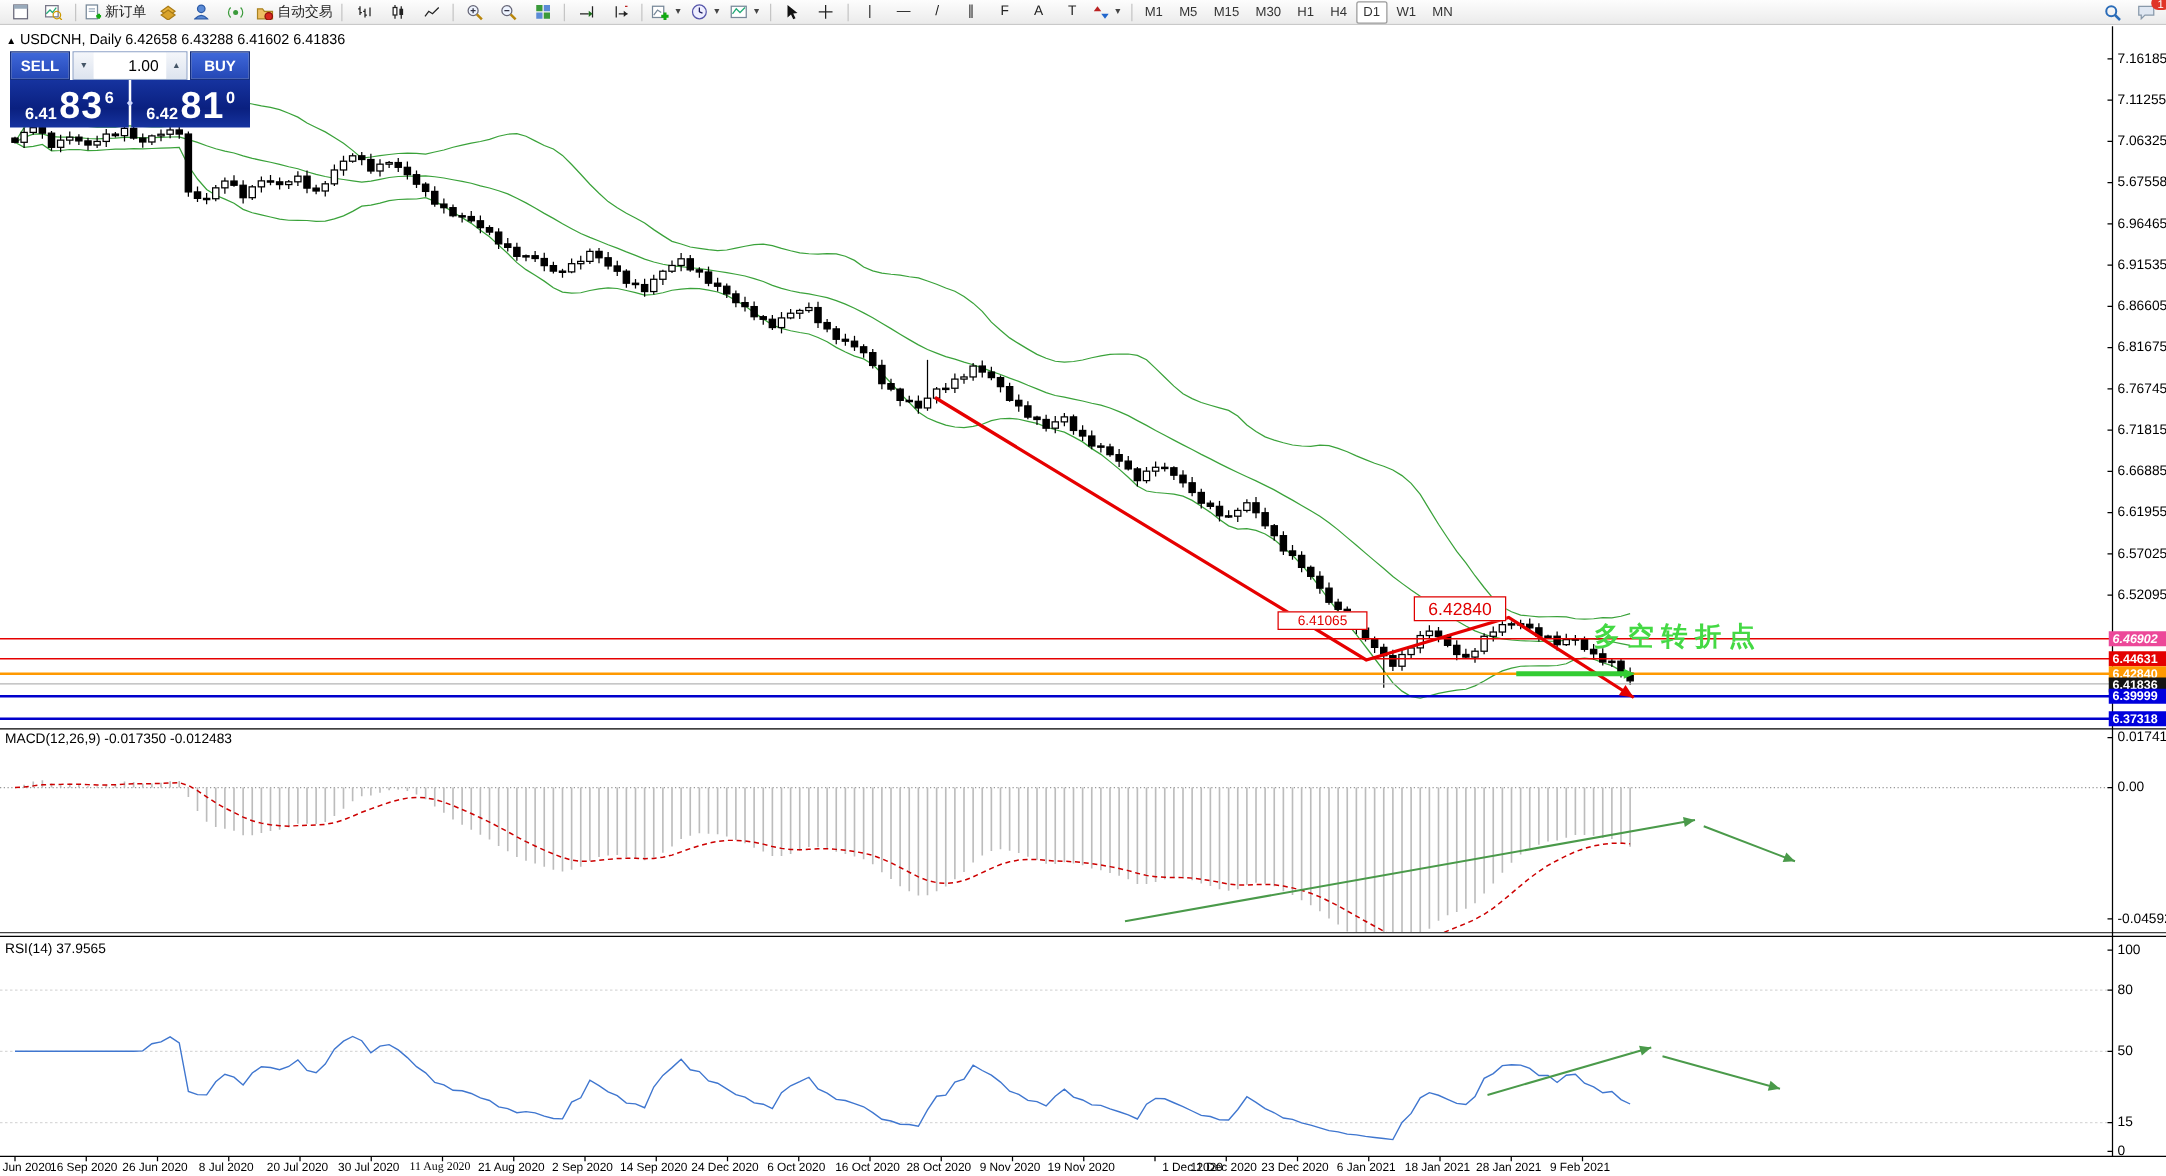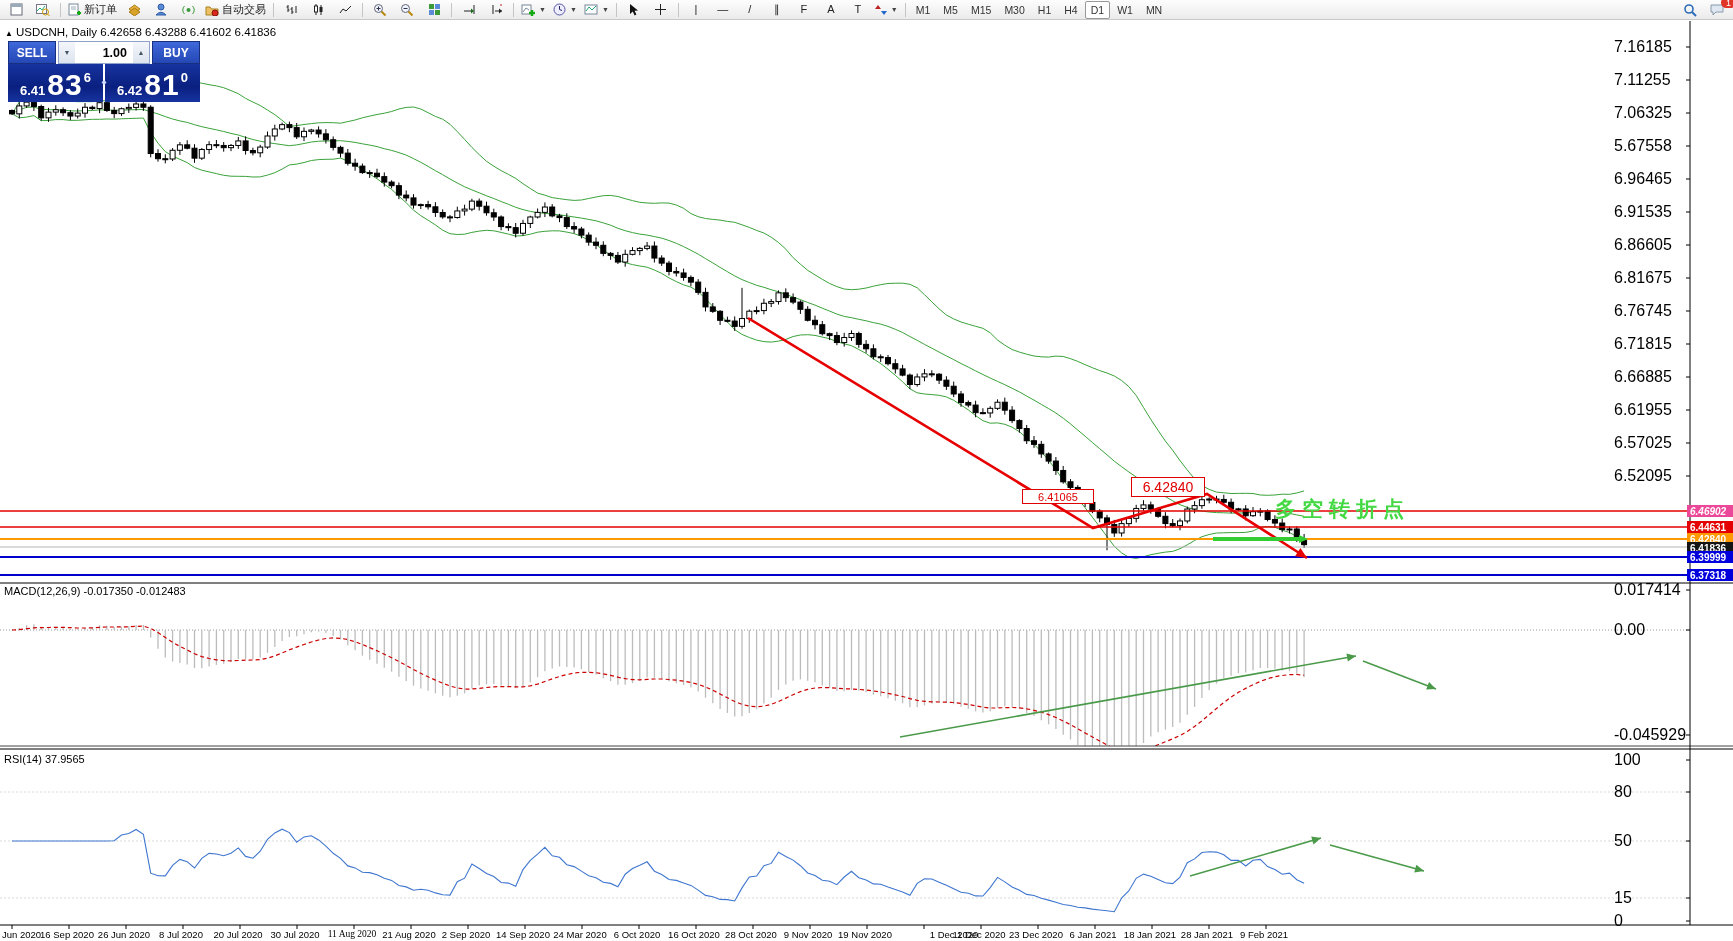--- a/index.html
+++ b/index.html
@@ -17,38 +17,38 @@
   .glyph{font-size:11px;line-height:11px}
   .caret{font-size:7px;color:#444;margin-left:1px}
   .spacer{flex:1}
   .chat-wrap{position:relative}
   .chat-badge{position:absolute;top:-4px;right:-6px;background:#e03428;color:#fff;border-radius:7px;
               font-size:9px;min-width:11px;height:11px;display:flex;align-items:center;justify-content:center;padding:0 2px}
   
   #overlay{position:absolute;inset:0;z-index:10;pointer-events:none}
   .chart-title{position:absolute;left:5px;top:26px;font-size:11.5px;color:#000;white-space:nowrap}
   .chart-title .tri{font-size:8px;margin-right:3px}
-  .pl{position:absolute;left:1614px;transform:translateY(-50%);font-size:16px;color:#000;white-space:nowrap}
+  .pl{position:absolute;left:1694px;transform:translateY(-50%);font-size:11px;color:#000;white-space:nowrap}
   .pb{position:absolute;left:1687px;width:46px;height:12px;transform:translateY(-50%);
       color:#fff;font-size:10px;font-weight:bold;display:flex;align-items:center;padding-left:3px;box-sizing:border-box}
   .dt{position:absolute;top:929px;transform:translateX(-50%);font-size:9.5px;color:#000;white-space:nowrap}
   .ind-label{position:absolute;left:4px;font-size:11px;color:#000;white-space:nowrap}
   .co{position:absolute;border:1px solid #e00000;color:#e00000;background:#fff;
       display:flex;align-items:center;justify-content:center;white-space:nowrap;box-sizing:border-box}
   .turning{position:absolute;font-size:21px;font-weight:bold;color:#44d944;letter-spacing:6px;white-space:nowrap}
   
   .trade{position:absolute;left:8px;top:41px;width:192px;z-index:20;font-weight:bold}
   .row1{display:flex;height:23px}
   .btn-sell,.btn-buy{flex:0 0 48px;background:linear-gradient(#3f68da,#2447b5);color:#fff;font-size:12px;
       display:flex;align-items:center;justify-content:center;border:1px solid #16307f;box-sizing:border-box}
   .spin{flex:1;display:flex;background:#fff;border:1px solid #8fa3c8;box-sizing:border-box;margin:0 2px}
   .spin-btn{width:16px;background:linear-gradient(#f4f6fa,#dde4ef);border:none;color:#456;font-size:7px;
             display:flex;align-items:center;justify-content:center}
   .spin input{flex:1;width:50px;border:none;outline:none;text-align:right;padding-right:6px;
-              font-size:12.5px;font-weight:bold;font-family:"Liberation Sans",sans-serif}
+              font-size:12.5px;font-weight:normal;font-family:"Liberation Sans",sans-serif}
   .row2{display:flex;height:38px;position:relative}
   .price-box{flex:1;background:linear-gradient(#16339f,#0a2080 60%,#16339f);color:#fff;
              display:flex;align-items:flex-end;justify-content:center;padding-bottom:4px}
   .price-box.left{margin-right:1px}
   .price-box.right{margin-left:1px}
   .p-small{font-size:13px;margin-right:2px;line-height:15px}
   .p-big{font-size:30px;line-height:27px;letter-spacing:1px}
   .p-sup{font-size:13px;margin-left:1px;position:relative;top:-13px}
   .mid-diamond{position:absolute;left:50%;top:14px;transform:translateX(-50%);color:#cfd8ff;font-size:6px}
 </style>
@@ -944,21 +944,21 @@
         <div class="dt" style="left: 2px; transform: none;">Jun 2020</div>
         <div class="dt" style="left: 67px;">16 Sep 2020</div>
         <div class="dt" style="left: 124px;">26 Jun 2020</div>
         <div class="dt" style="left: 181px;">8 Jul 2020</div>
         <div class="dt" style="left: 238px;">20 Jul 2020</div>
         <div class="dt" style="left: 295px;">30 Jul 2020</div>
         <div class="dt" style="left: 352px; font-family: Liberation Serif, serif;">11 Aug 2020</div>
         <div class="dt" style="left: 409px;">21 Aug 2020</div>
         <div class="dt" style="left: 466px;">2 Sep 2020</div>
         <div class="dt" style="left: 523px;">14 Sep 2020</div>
-        <div class="dt" style="left: 580px;">24 Mar 2020</div>
+        <div class="dt" style="left: 580px;">24 Dec 2020</div>
         <div class="dt" style="left: 637px;">6 Oct 2020</div>
         <div class="dt" style="left: 694px;">16 Oct 2020</div>
         <div class="dt" style="left: 751px;">28 Oct 2020</div>
         <div class="dt" style="left: 808px;">9 Nov 2020</div>
         <div class="dt" style="left: 865px;">19 Nov 2020</div>
         <div class="dt" style="left: 954px; text-align: center;">1 Dec 2020</div>
         <div class="dt" style="left: 979px;">11 Dec 2020</div>
         <div class="dt" style="left: 1036px;">23 Dec 2020</div>
         <div class="dt" style="left: 1093px;">6 Jan 2021</div>
         <div class="dt" style="left: 1150px;">18 Jan 2021</div>

